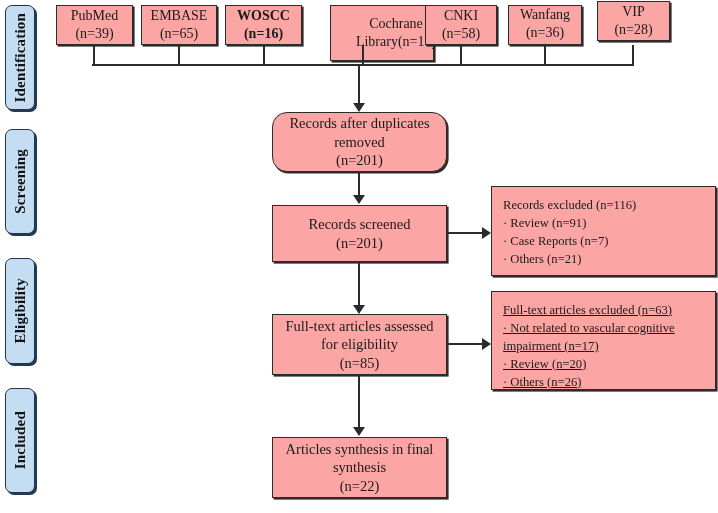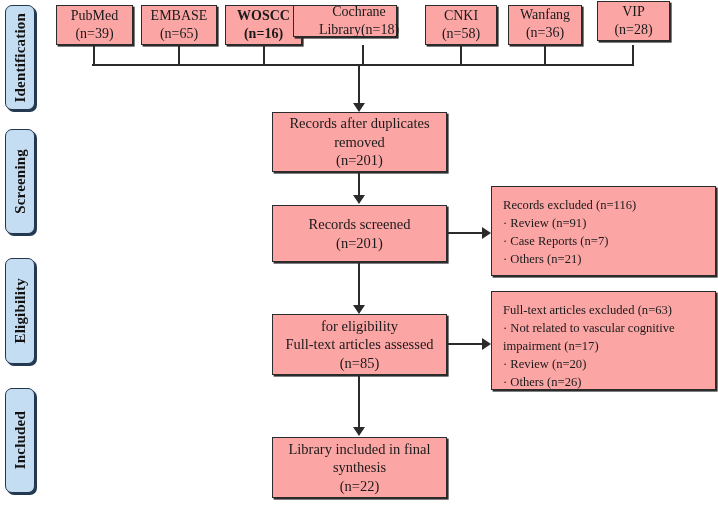--- a/index.html
+++ b/index.html
@@ -101,21 +101,21 @@
       <div>EMBASE</div>
       <div>(n=65)</div>
     </div>
   </div>
   <div class="box src" style="left:225px;top:5px;width:77px;height:40px;font-weight:bold;">
     <div>
       <div>WOSCC</div>
       <div>(n=16)</div>
     </div>
   </div>
-  <div class="box src" style="left:293px;top:5px;width:104px;height:32px;padding-left:31px;">
+  <div class="box src" style="left:330px;top:5px;width:104px;height:56px;padding-left:31px;">
     <div>
       <div>Cochrane</div>
       <div>Library(n=18)</div>
     </div>
   </div>
   <div class="box src" style="left:425px;top:5px;width:72px;height:40px;">
     <div>
       <div>CNKI</div>
       <div>(n=58)</div>
     </div>
@@ -139,21 +139,21 @@
   <div class="ln vl" style="left:362px;top:45px;height:20px;"></div>
   <div class="ln vl" style="left:460px;top:45px;height:20px;"></div>
   <div class="ln vl" style="left:544px;top:45px;height:20px;"></div>
   <div class="ln vl" style="left:632px;top:45px;height:20px;"></div>
 
   <div class="ln hl" style="left:92px;top:64px;width:542px;"></div>
 
   <div class="ln vl" style="left:358px;top:64px;height:40px;"></div>
   <div class="arrow-d" style="left:353px;top:103px;"></div>
 
-  <div class="box" style="left:272px;top:112px;width:175px;height:60px;">
+  <div class="box" style="left:272px;top:112px;width:175px;height:60px;border-radius:15px;">
     <div>
       <div>Records after duplicates</div>
       <div>removed</div>
       <div>(n=201)</div>
     </div>
   </div>
 
   <div class="ln vl" style="left:358px;top:172px;height:24px;"></div>
   <div class="arrow-d" style="left:353px;top:195px;"></div>
 
@@ -172,41 +172,41 @@
     <span class="li">· Review (n=91)</span>
     <span class="li">· Case Reports (n=7)</span>
     <span class="li">· Others (n=21)</span>
   </div>
 
   <div class="ln vl" style="left:358px;top:262px;height:44px;"></div>
   <div class="arrow-d" style="left:353px;top:305px;"></div>
 
   <div class="box" style="left:272px;top:314px;width:175px;height:61px;">
     <div>
+      <div>Full-text articles assessed</div>
       <div>for eligibility</div>
-      <div>Full-text articles assessed</div>
       <div>(n=85)</div>
     </div>
   </div>
 
   <div class="ln hl" style="left:447px;top:343px;width:38px;"></div>
   <div class="arrow-r" style="left:482px;top:338px;"></div>
 
-  <div class="box note" style="left:491px;top:291px;width:225px;height:99px;">
+  <div class="box note" style="left:491px;top:291px;width:225px;height:99px;text-decoration:underline;">
     <span class="hdr">Full-text articles excluded (n=63)</span>
     <span class="li">· Not related to vascular cognitive</span>
     <span class="li"> impairment (n=17)</span>
     <span class="li">· Review (n=20)</span>
     <span class="li">· Others (n=26)</span>
   </div>
 
   <div class="ln vl" style="left:358px;top:375px;height:53px;"></div>
   <div class="arrow-d" style="left:353px;top:427px;"></div>
 
   <div class="box" style="left:272px;top:437px;width:175px;height:61px;">
     <div>
-      <div>Library included in final</div>
+      <div>Articles synthesis in final</div>
       <div>synthesis</div>
       <div>(n=22)</div>
     </div>
   </div>
 
 </div>
 
 </body></html>

